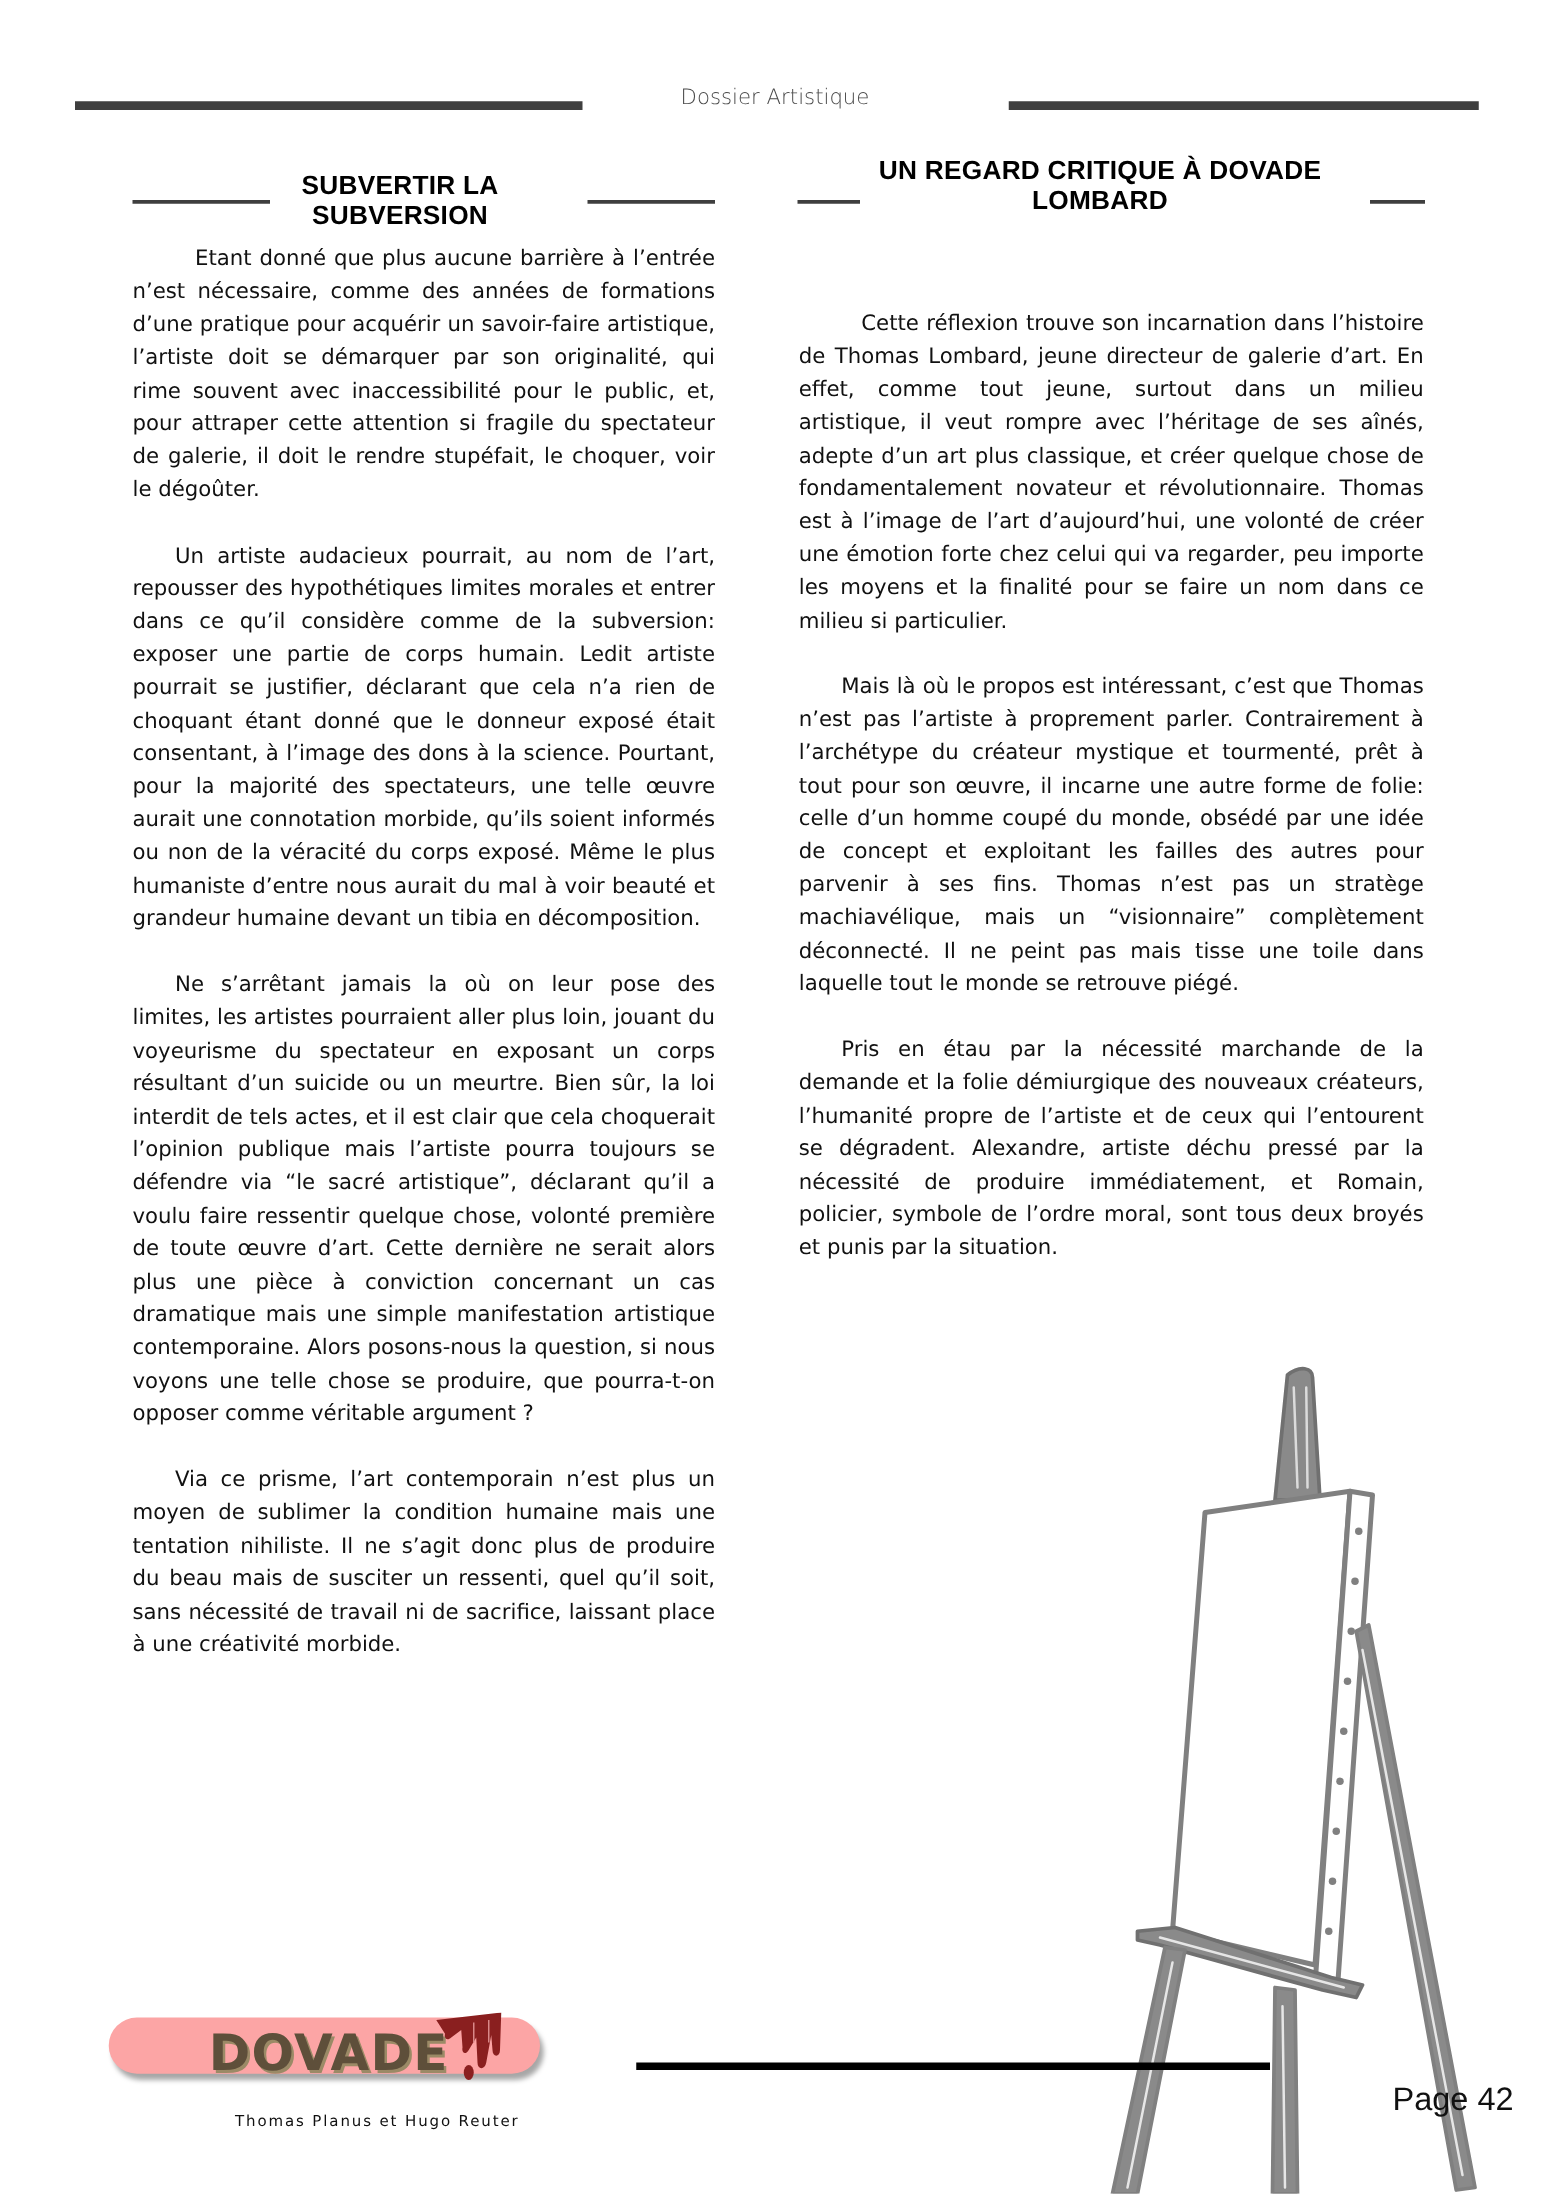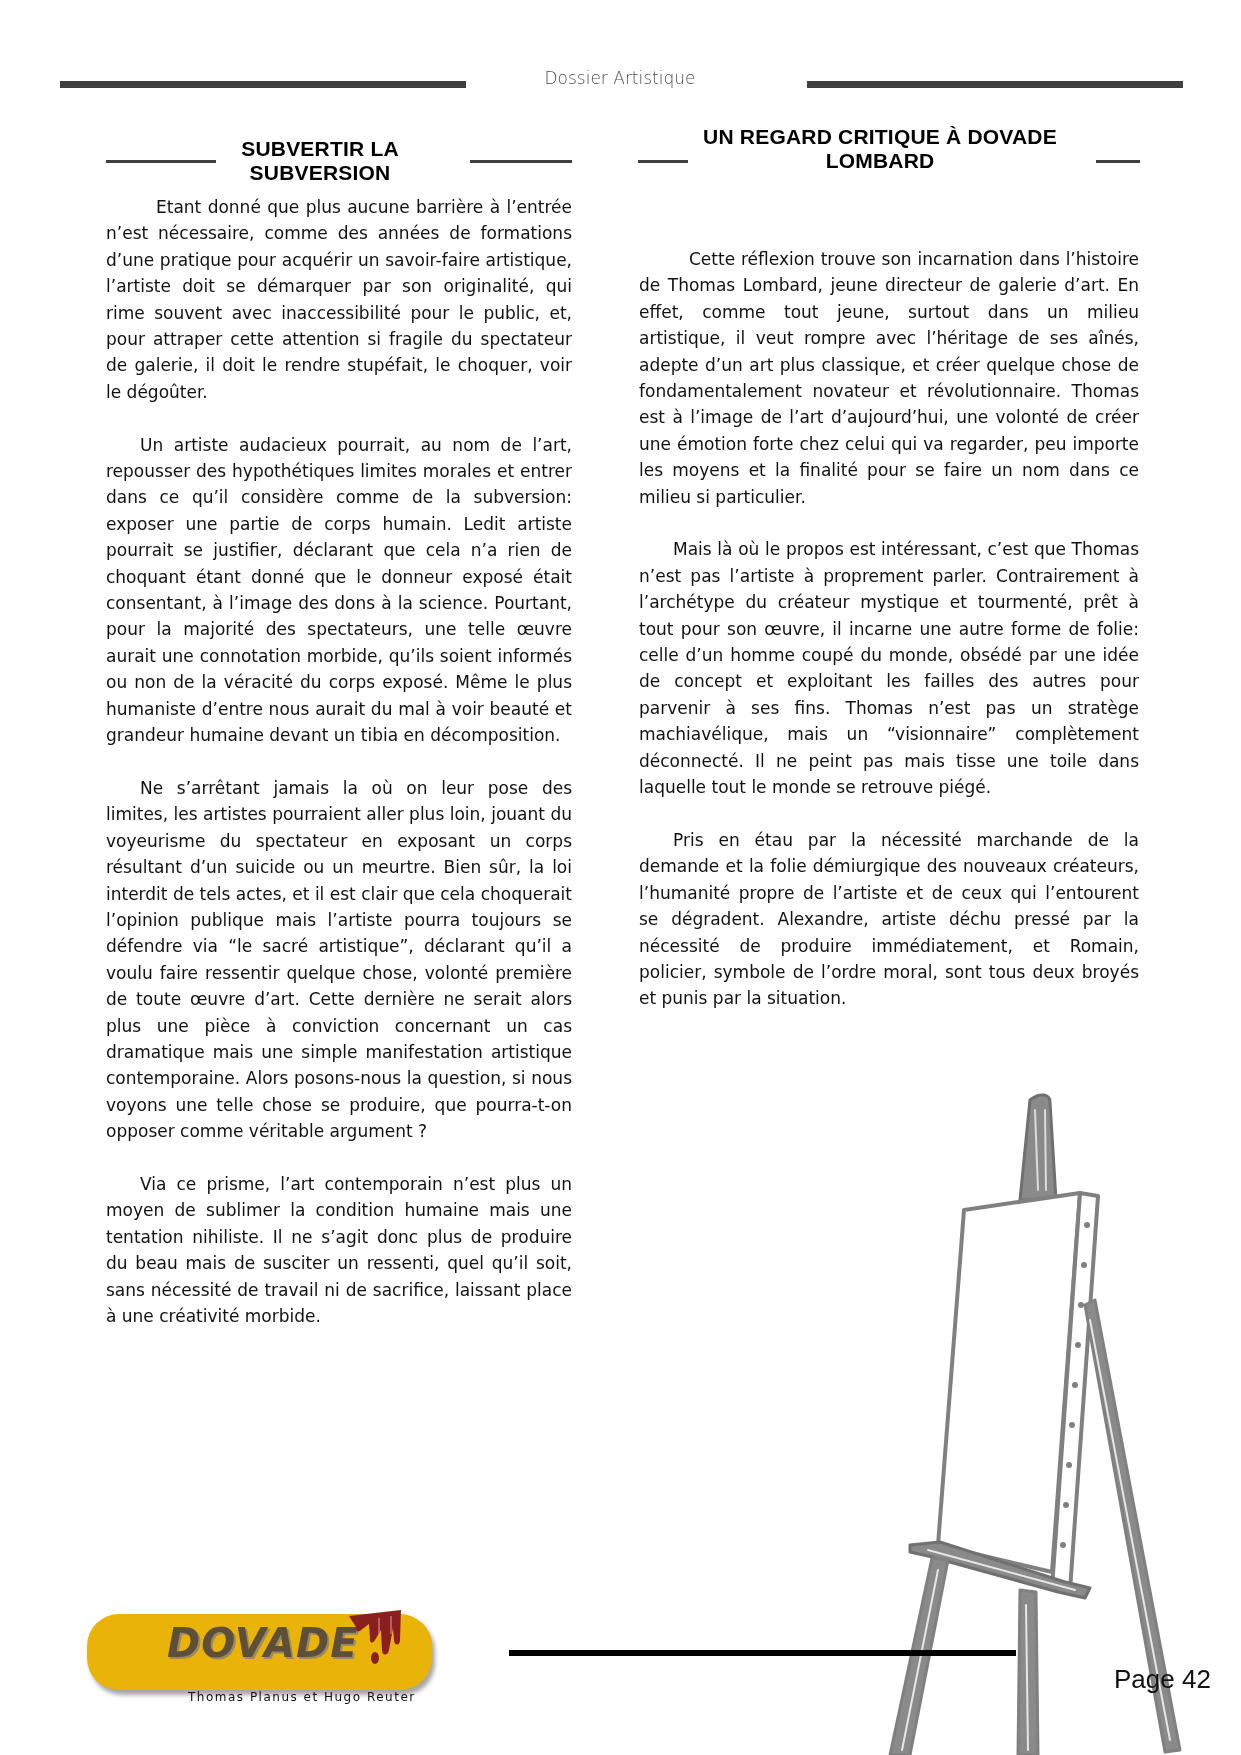--- a/index.html
+++ b/index.html
@@ -11,21 +11,21 @@
     .sec-head { position: absolute; text-align: center; font-family: "Liberation Sans", sans-serif; font-weight: bold; font-size: 21px; line-height: 24px; color: #000; letter-spacing: 0.2px; }
     .sec-rule { position: absolute; height: 3px; background: #3f3f3f; }
 
     .col { position: absolute; font-family: "DejaVu Sans", sans-serif; font-size: 17px; line-height: 26.4px; text-align: justify; color: #111; }
     .col p { margin: 0 0 26.4px 0; text-indent: 34px; }
     .col p.first { text-indent: 50px; }
 
     .easel { position: absolute; left: 880px; top: 1090px; width: 361px; height: 665px; }
 
     .footer-line { position: absolute; left: 509px; top: 1650px; width: 507px; height: 6px; background: #000; }
-    .logo { position: absolute; left: 87px; top: 1614px; width: 345px; height: 76px; border-radius: 32px; background: #eab308; box-shadow: 3px 5px 4px rgba(0,0,0,0.35); font-style: italic; }
+    .logo { position: absolute; left: 87px; top: 1614px; width: 345px; height: 45px; border-radius: 32px; background: #fca5a5; box-shadow: 3px 5px 4px rgba(0,0,0,0.35); }
     .logo-text { position: absolute; left: 80px; top: 6px; font-family: "DejaVu Sans", sans-serif; font-weight: bold; font-size: 40px; color: #5e4f3a; letter-spacing: 1px; text-shadow: 2px 2px 0 #9b8a66; }
     .logo-drip { position: absolute; left: 258px; top: -4px; width: 60px; height: 58px; }
     .authors { position: absolute; left: 188px; top: 1690px; font-family: "DejaVu Sans", sans-serif; font-size: 12px; letter-spacing: 1.5px; color: #111; font-weight: 400; }
     .page-num { position: absolute; left: 1114px; top: 1664px; font-family: Liberation Sans, sans-serif; font-size: 26px; color: #111; }
   </style>
 </head>
 <body>
 
 <div class="hdr-line" style="left:60px; top:81px; width:406px;"></div>
 <div class="hdr-title">Dossier Artistique</div>

